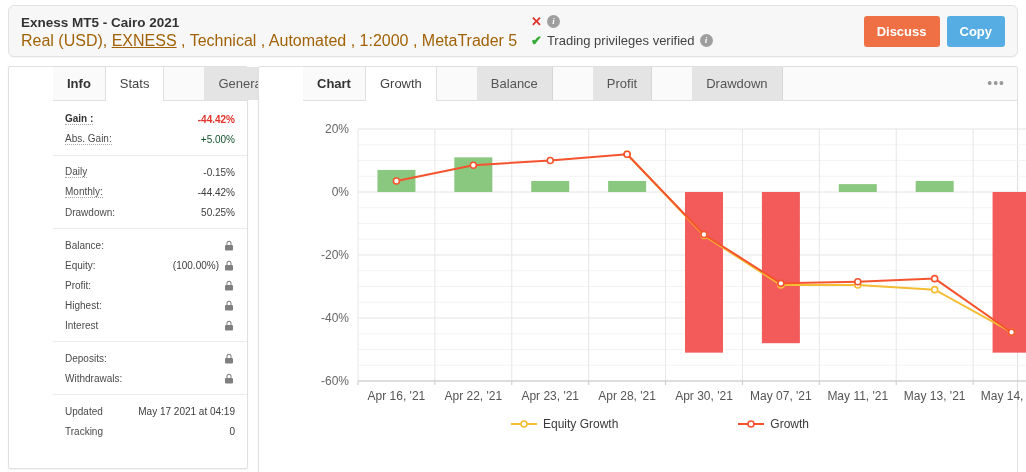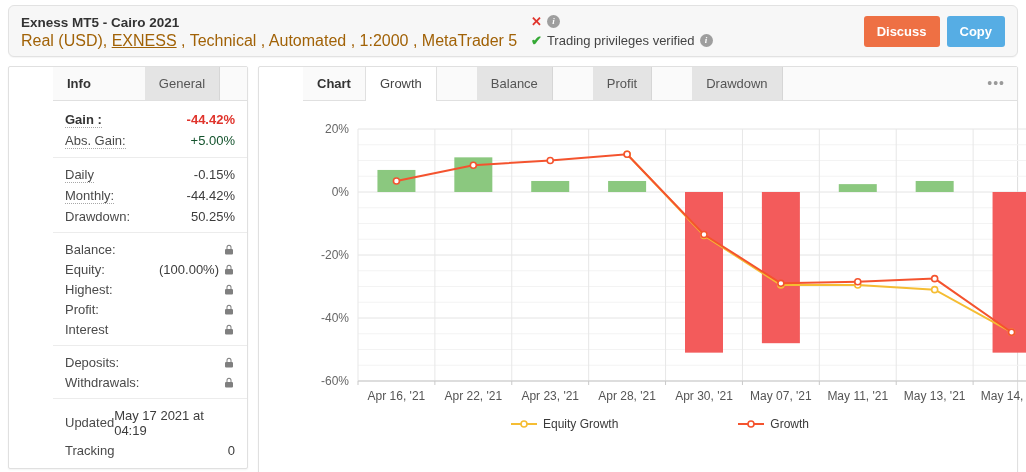--- a/index.html
+++ b/index.html
@@ -39,21 +39,21 @@
   .tab-strip { height:34px; background:#fafafa; border-bottom:1px solid #e0e0e0;
                display:flex; align-items:stretch; position:relative; }
   .tab { padding:0 14px; line-height:33px; font-size:13px; color:#444; cursor:pointer; white-space:nowrap; }
   .tab.first { font-weight:bold; color:#333; cursor:default; }
   .tab.active { background:#fff; border-left:1px solid #e0e0e0; border-right:1px solid #e0e0e0;
                 margin-bottom:-1px; }
   .tab.inactive { background:#e4e4e4; border-right:1px solid #d6d6d6; color:#555;margin-left:40px; }
   .menu-dots { position:absolute; right:12px; top:0; line-height:32px; color:#9a9a9a;
                font-size:14px; letter-spacing:1px; cursor:pointer; }
   
-  .stats-body { padding:8px 12px 0 12px; font-size:13px; }
+  .stats-body { padding:8px 12px 0 12px; font-size:10px; }
   .stat-row { display:flex; justify-content:space-between; align-items:center; padding:2.5px 0; min-height:20px; }
   .stat-label { color:#4a4a4a; }
   .stat-label.dotted { border-bottom:1px dotted #a8a8a8; }
   .stat-label.bold { font-weight:bold; color:#333; }
   .stat-value { color:#3c3c3c; display:flex; align-items:center; gap:4px; }
   .stat-value.neg { color:#e0342c; }
   .stat-value.pos { color:#14532d;margin-left:8px; }
   .stat-value.bold { font-weight:bold; }
   .group-divider { border-top:1px solid #ececec; margin:6px -12px; }
   
@@ -85,20 +85,21 @@
     </div>
     <div class="header-buttons">
       <button class="btn" id="discuss-btn" style="background: rgb(238, 112, 68);">Discuss</button>
       <button class="btn" id="copy-btn" style="background: rgb(86, 173, 228);">Copy</button>
     </div>
   </div>
 
   <div class="card left-card">
     <div class="tab-strip" id="left-tabs">
         <div class="tab first">Info</div>
+        <div class="tab active">Stats</div>
         <div class="tab inactive">General</div>
       </div>
     <div class="stats-body" id="stats-body">
         <div class="stat-row">
           <span class="stat-label dotted bold">Gain :</span>
           <span class="stat-value neg bold">
             <span>-44.42%</span>
           </span>
         </div>
         <div class="stat-row">
@@ -138,29 +139,29 @@
         <div class="stat-row">
           <span class="stat-label">Equity:</span>
           <span class="stat-value">
             <span>(100.00%)</span>
             <svg width="12" height="13" viewBox="0 0 24 24">
               <path fill="#7f7f7f" d="M12 2.5a5 5 0 0 0-5 5V11H6.2A2.2 2.2 0 0 0 4 13.2v6.6A2.2 2.2 0 0 0 6.2 22h11.6a2.2 2.2 0 0 0 2.2-2.2v-6.6A2.2 2.2 0 0 0 17.8 11H17V7.5a5 5 0 0 0-5-5zm-3 8.5V7.5a3 3 0 1 1 6 0V11H9z"></path>
             </svg>
           </span>
         </div>
         <div class="stat-row">
+          <span class="stat-label">Profit:</span>
+          <span class="stat-value">
+            <svg width="12" height="13" viewBox="0 0 24 24">
+              <path fill="#7f7f7f" d="M12 2.5a5 5 0 0 0-5 5V11H6.2A2.2 2.2 0 0 0 4 13.2v6.6A2.2 2.2 0 0 0 6.2 22h11.6a2.2 2.2 0 0 0 2.2-2.2v-6.6A2.2 2.2 0 0 0 17.8 11H17V7.5a5 5 0 0 0-5-5zm-3 8.5V7.5a3 3 0 1 1 6 0V11H9z"></path>
+            </svg>
+          </span>
+        </div>
+        <div class="stat-row">
           <span class="stat-label">Highest:</span>
-          <span class="stat-value">
-            <svg width="12" height="13" viewBox="0 0 24 24">
-              <path fill="#7f7f7f" d="M12 2.5a5 5 0 0 0-5 5V11H6.2A2.2 2.2 0 0 0 4 13.2v6.6A2.2 2.2 0 0 0 6.2 22h11.6a2.2 2.2 0 0 0 2.2-2.2v-6.6A2.2 2.2 0 0 0 17.8 11H17V7.5a5 5 0 0 0-5-5zm-3 8.5V7.5a3 3 0 1 1 6 0V11H9z"></path>
-            </svg>
-          </span>
-        </div>
-        <div class="stat-row">
-          <span class="stat-label">Profit:</span>
           <span class="stat-value">
             <svg width="12" height="13" viewBox="0 0 24 24">
               <path fill="#7f7f7f" d="M12 2.5a5 5 0 0 0-5 5V11H6.2A2.2 2.2 0 0 0 4 13.2v6.6A2.2 2.2 0 0 0 6.2 22h11.6a2.2 2.2 0 0 0 2.2-2.2v-6.6A2.2 2.2 0 0 0 17.8 11H17V7.5a5 5 0 0 0-5-5zm-3 8.5V7.5a3 3 0 1 1 6 0V11H9z"></path>
             </svg>
           </span>
         </div>
         <div class="stat-row">
           <span class="stat-label">Interest</span>
           <span class="stat-value">
             <svg width="12" height="13" viewBox="0 0 24 24">

